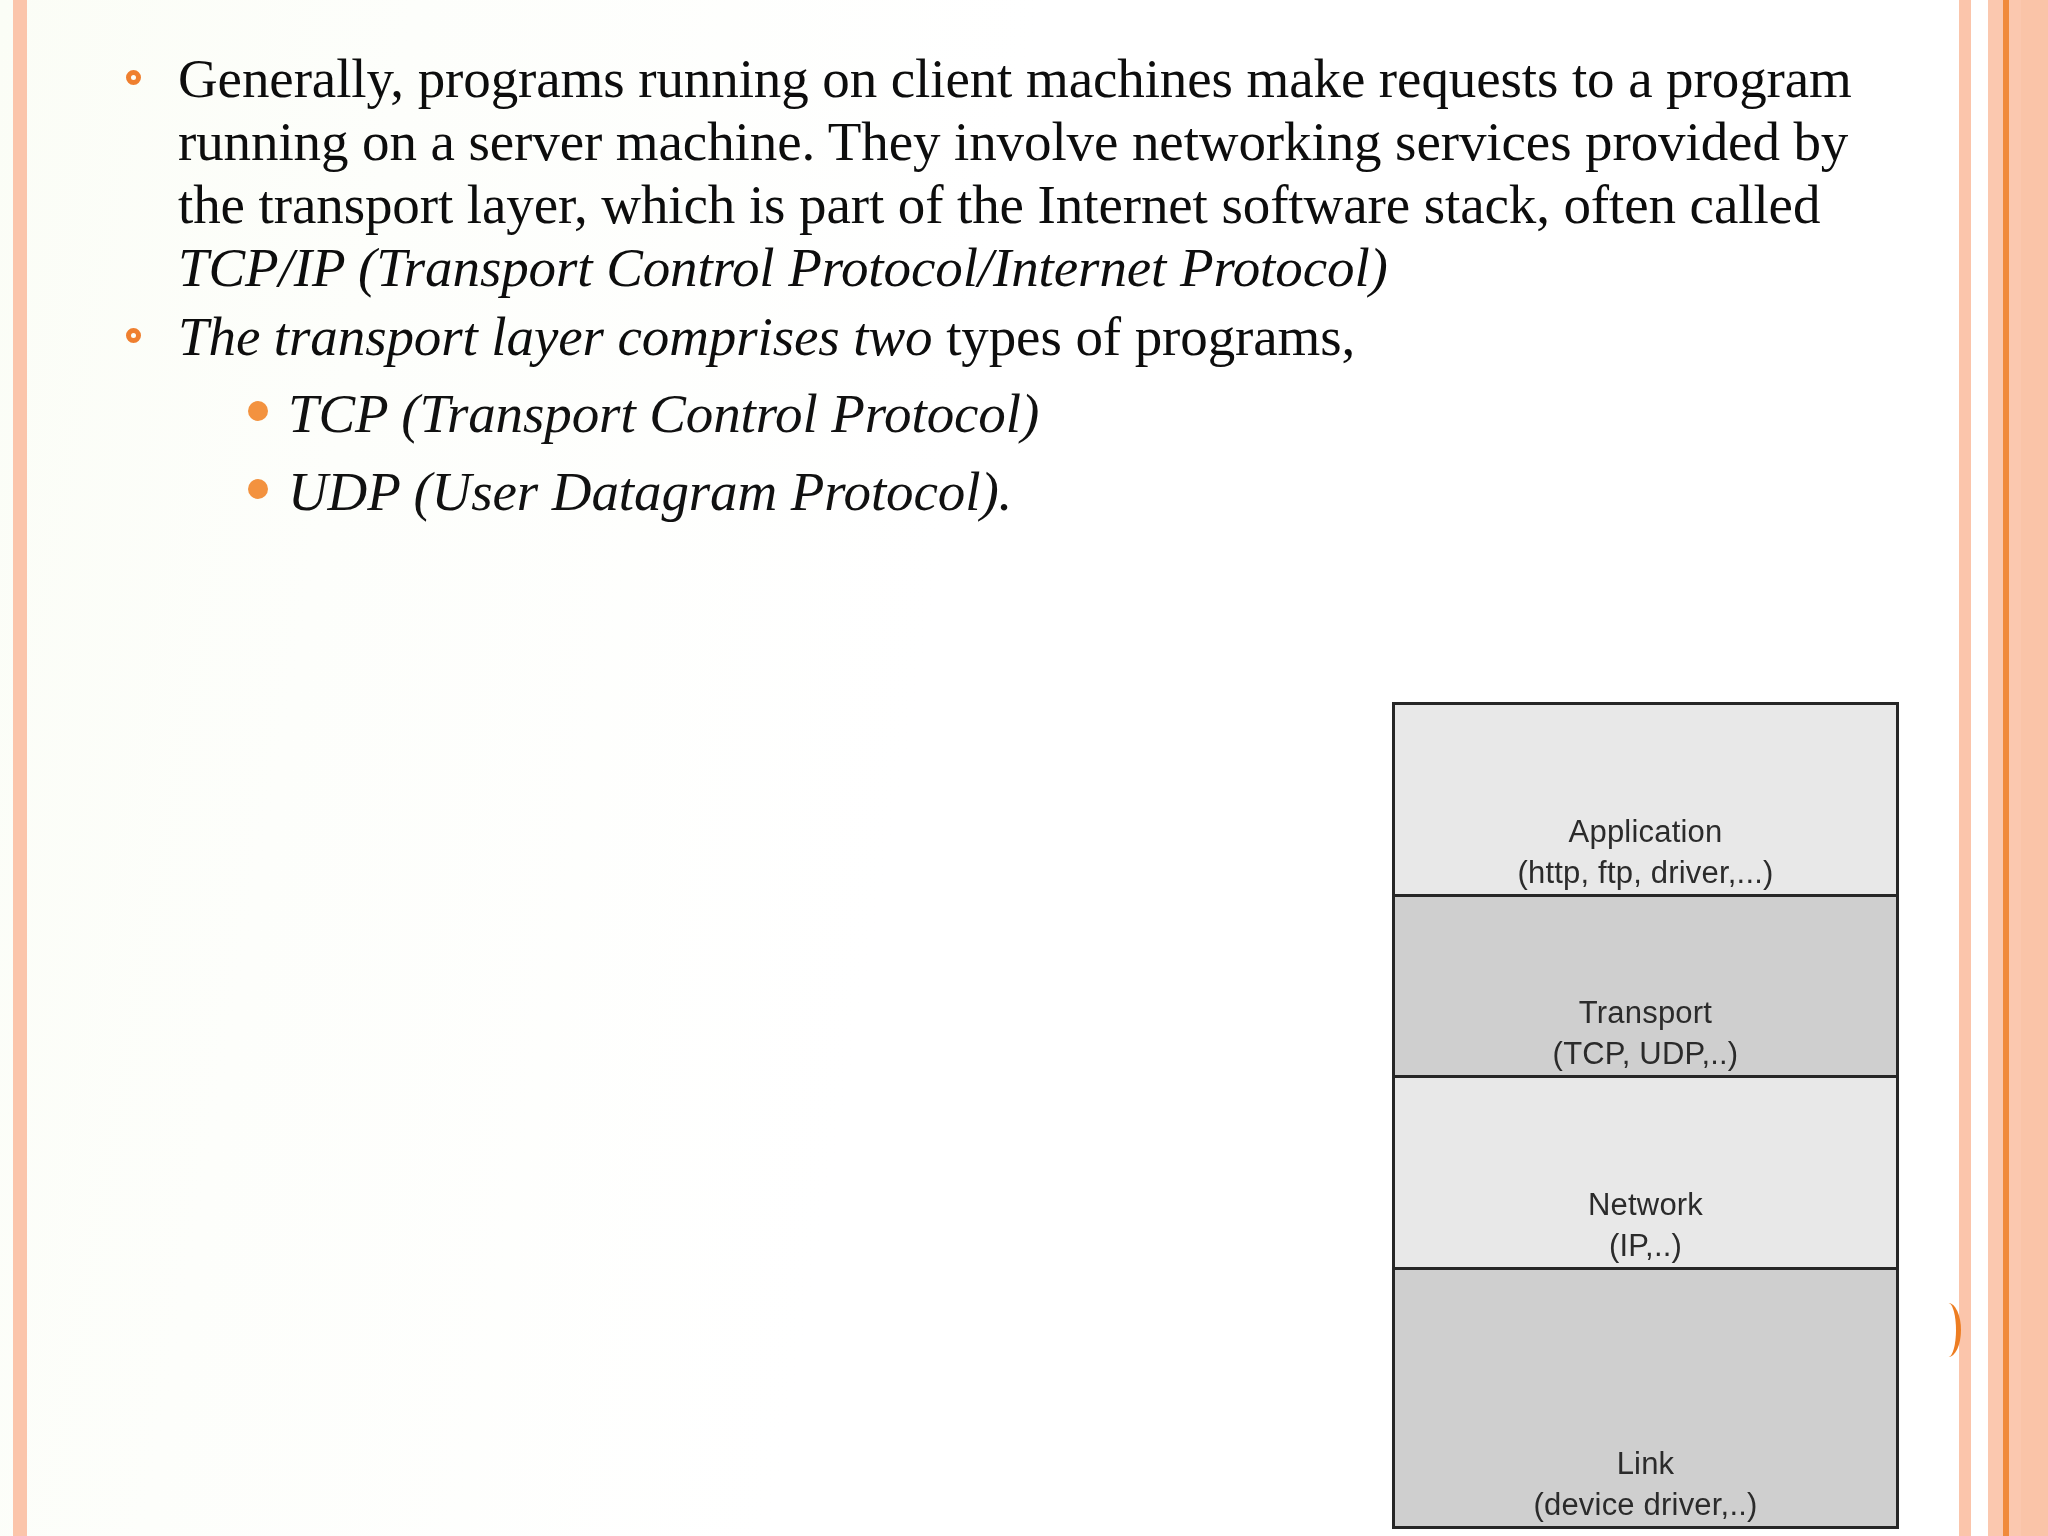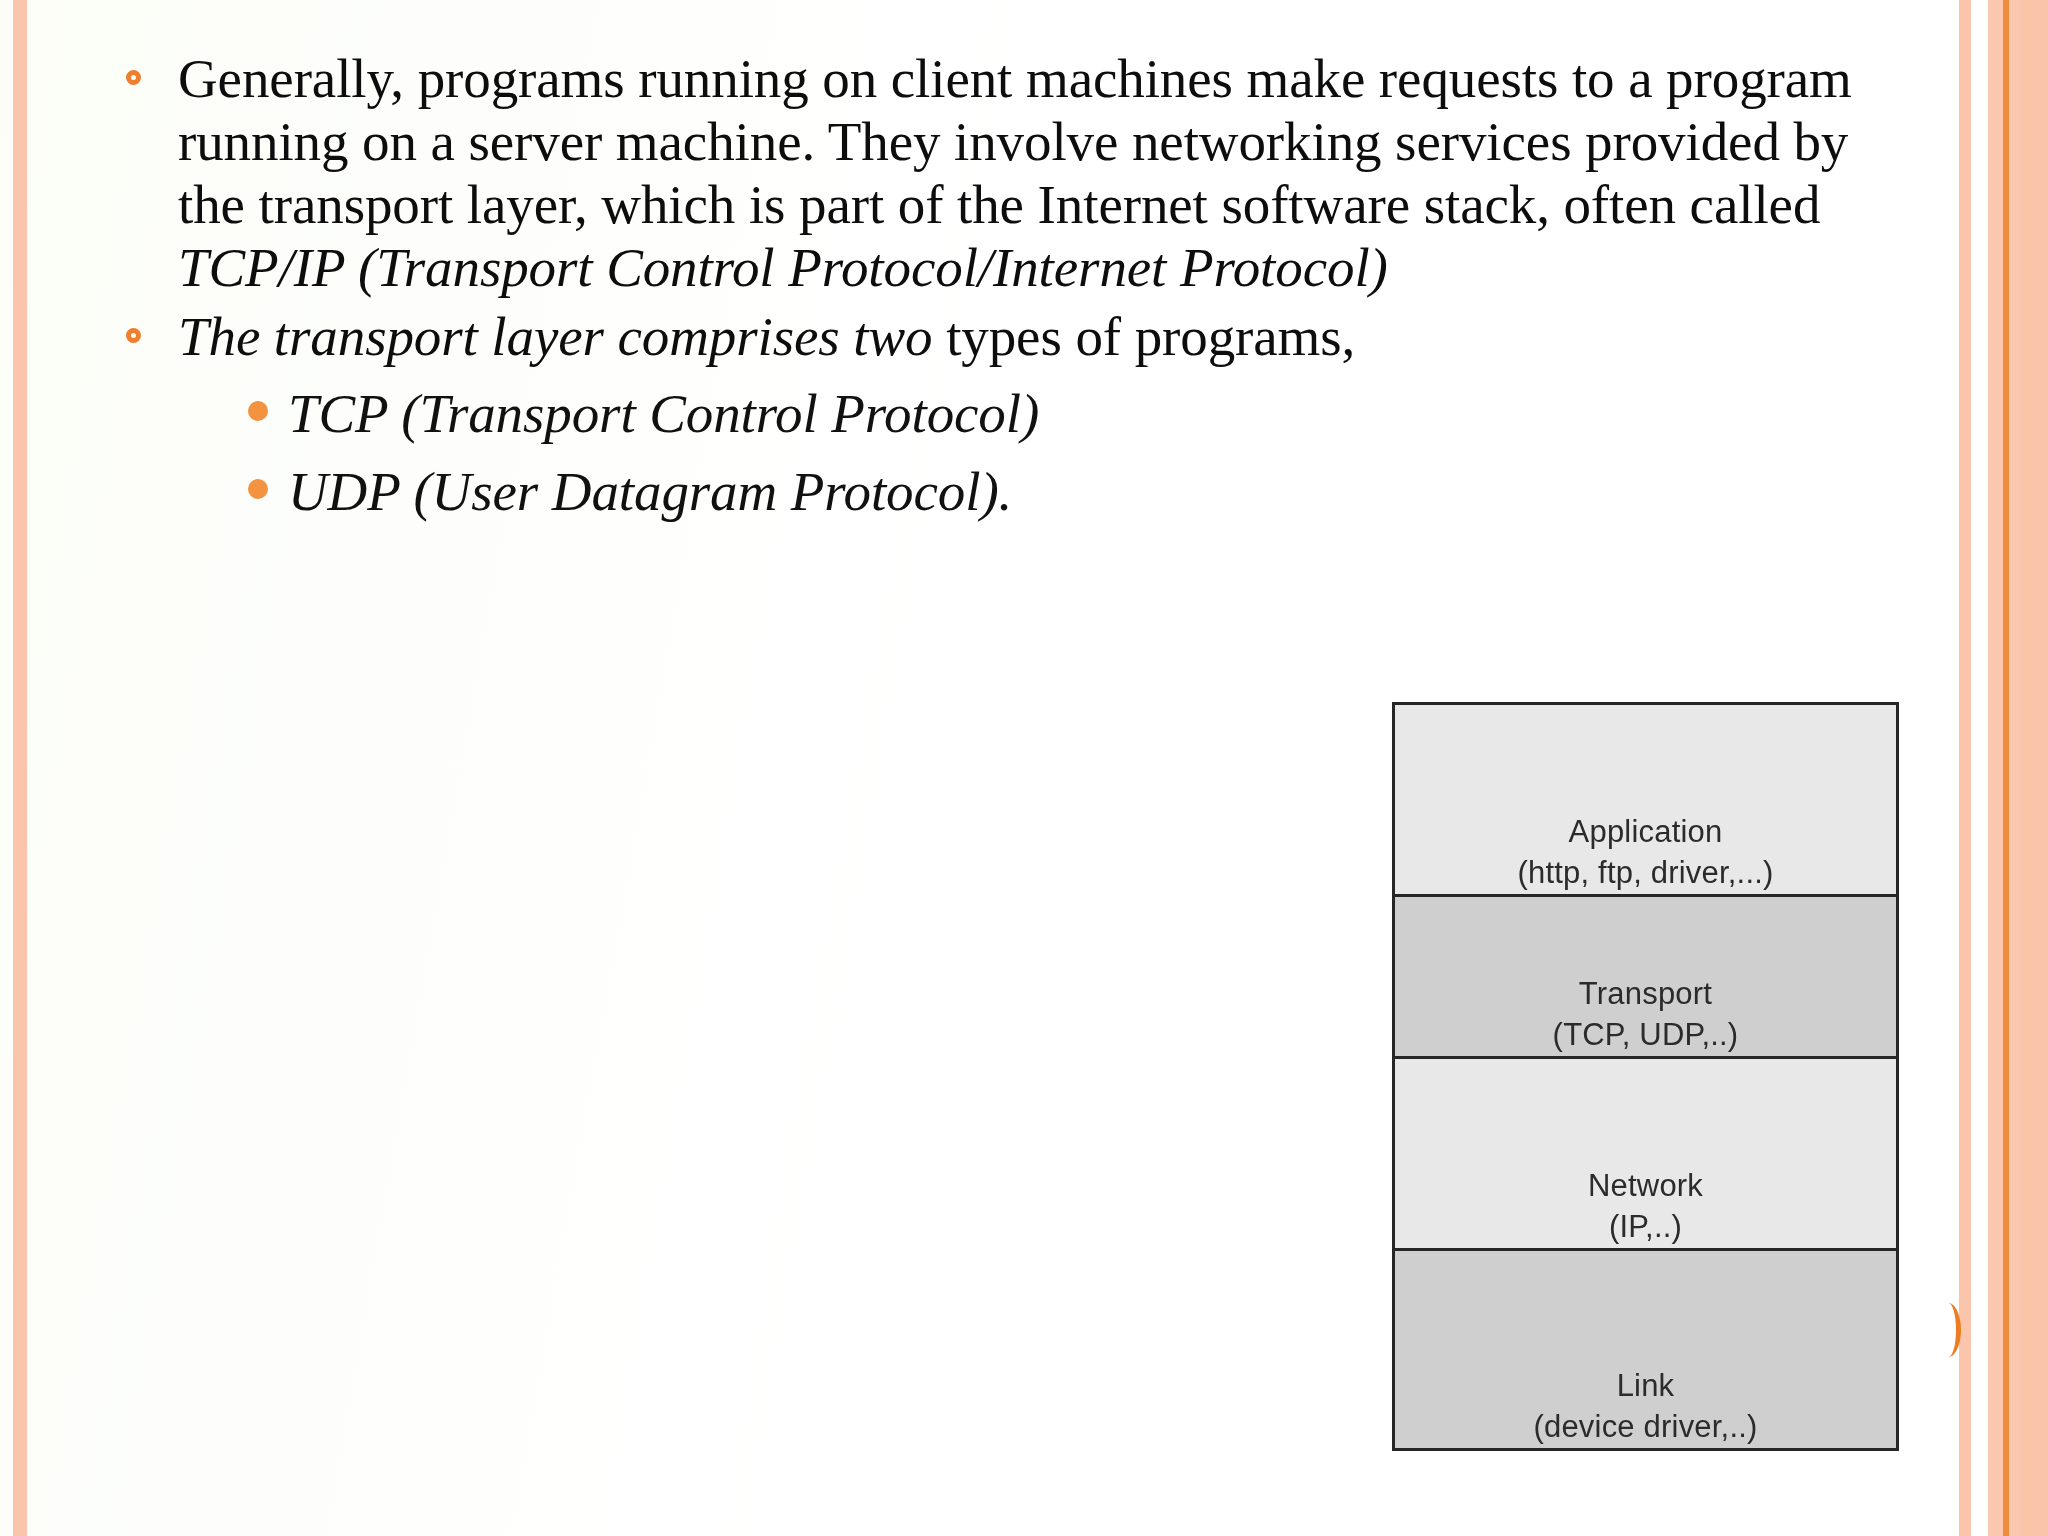--- a/index.html
+++ b/index.html
@@ -121,23 +121,23 @@
     justify-content: flex-end;
     align-items: center;
     border-bottom: 3px solid #262626;
   }
   .layer:last-child { border-bottom: none; }
   .layer.light { background: #e8e8e8; }
   .layer.dark  { background: #cfcfcf; }
   .layer .l-name {}
   .layer .l-sub  {}
   .h-app   { height: 192px; }
-  .h-trans { height: 162px; }
+  .h-trans { height: 181px; }
   .h-net   { height: 192px; }
-  .h-link  { height: 197px; }
+  .h-link  { height: 256px; }
 </style>
 </head>
 <body>
 
 <div id="slide">
 
   <div class="stripe stripe-left"></div>
   <div class="stripe stripe-r1"></div>
   <div class="stripe stripe-r2"></div>
   <div class="stripe stripe-r3"></div>

